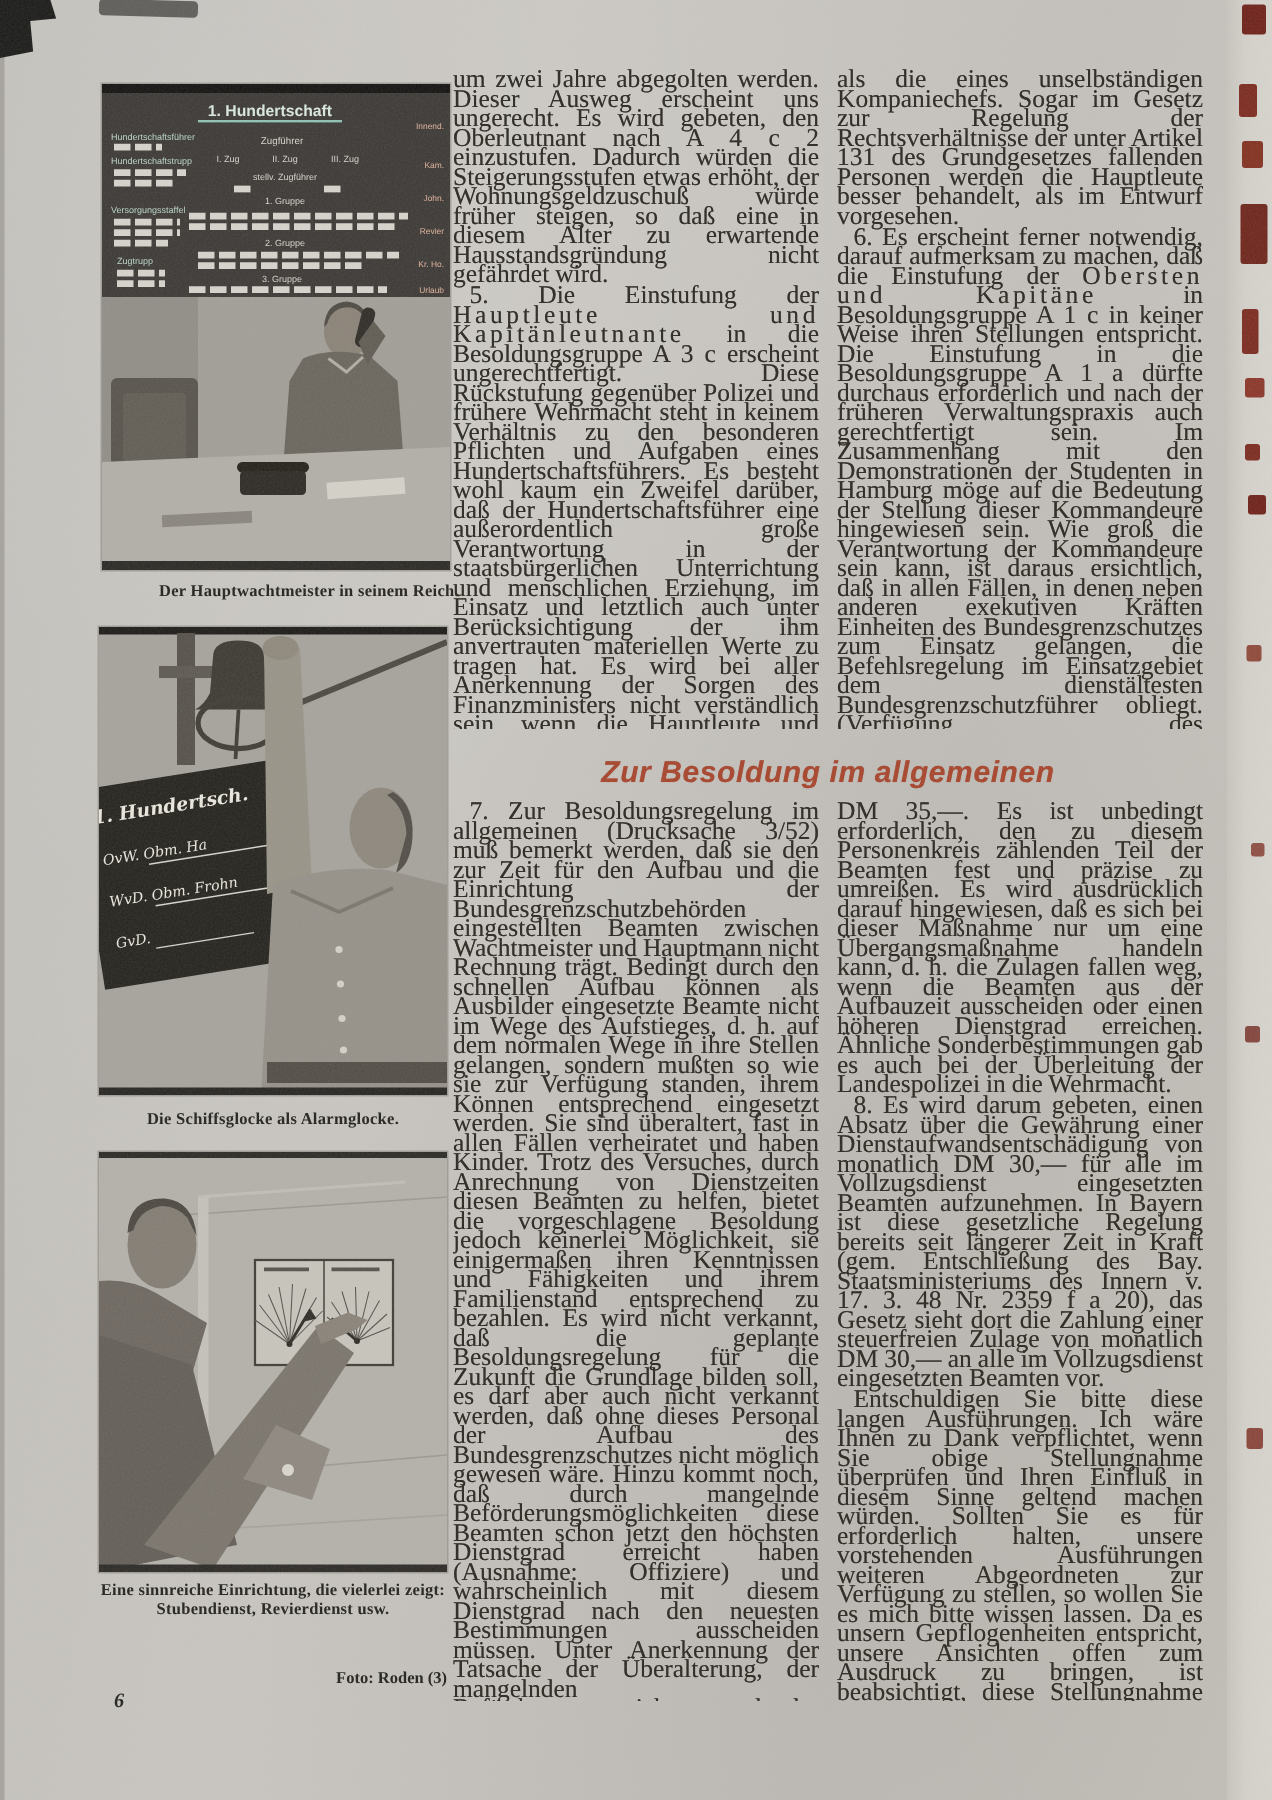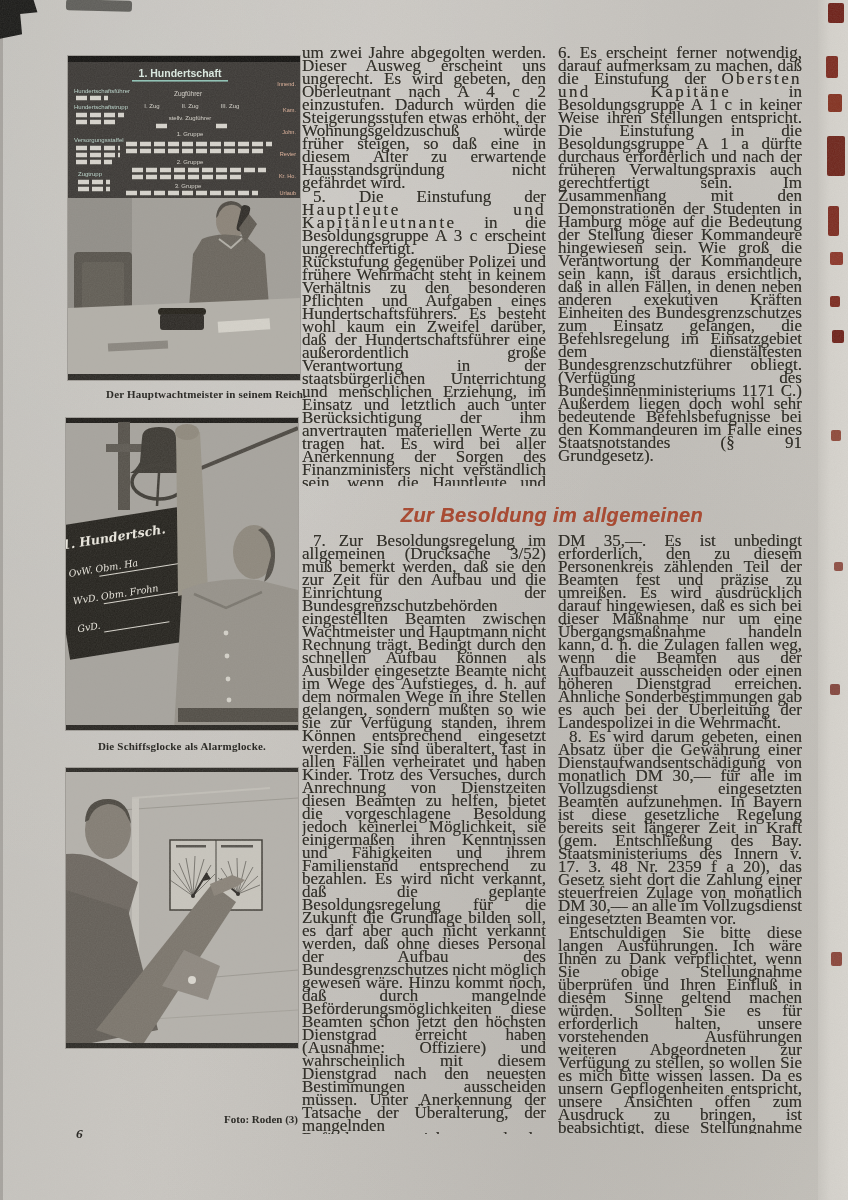--- a/index.html
+++ b/index.html
@@ -233,31 +233,33 @@
         <path d="M0 86 Q20 84 38 94 L72 114 Q58 160 46 206 L0 280 Z" fill="#6d6760"></path>
         <path d="M0 122 L62 142 L92 262 L0 280 Z" fill="#635e57"></path>
         <path d="M30 262 L76 278 L170 134 L146 116 Z" fill="#7b756c"></path>
         <path d="M96 218 L142 232 L154 198 L118 182 Z" fill="#8e8880"></path>
         <circle cx="126" cy="212" r="4" fill="#dbd8d0"></circle>
         <path d="M148 128 L172 118 L179 112 L166 107 L144 116 Z" fill="#8a8379"></path>
       </g>
       <rect y="275" width="232" height="5" fill="#2b2925"></rect>
     </svg>
   </figure>
+  <figcaption class="caption" style="top:1054px;">Eine sinnreiche Einrichtung, die vielerlei zeigt: Stubendienst, Revierdienst usw.</figcaption>
   <div class="credit" style="top:1081px;margin-top:32px;">Foto: Roden (3)</div>
 
   <div class="pagenum">6</div>
 
   <div class="article">
     <div class="row top">
       <div class="col" data-noindent-first="true">
           <p>um zwei Jahre abgegolten werden. Dieser Ausweg erscheint uns ungerecht. Es wird gebeten, den Oberleutnant nach A 4 c 2 einzustufen. Dadurch würden die Steigerungsstufen etwas erhöht, der Wohnungsgeldzuschuß würde früher steigen, so daß eine in diesem Alter zu erwartende Hausstandsgründung nicht gefährdet wird.</p>
           <p><span>5. Die Einstufung der </span><span class="sperr">Hauptleute und Kapitänleutnante</span><span> in die Besoldungsgruppe A 3 c erscheint ungerechtfertigt. Diese Rückstufung gegenüber Polizei und frühere Wehrmacht steht in keinem Verhältnis zu den besonderen Pflichten und Aufgaben eines Hundertschaftsführers. Es besteht wohl kaum ein Zweifel darüber, daß der Hundertschaftsführer eine außerordentlich große Verantwortung in der staatsbürgerlichen Unterrichtung und menschlichen Erziehung, im Einsatz und letztlich auch unter Berücksichtigung der ihm anvertrauten materiellen Werte zu tragen hat. Es wird bei aller Anerkennung der Sorgen des Finanzministers nicht verständlich sein, wenn die Hauptleute und Kapitänleutnante aus der ihnen zustehenden Gruppe A 3 b in A 3 c heruntergesetzt werden. Die Aufgaben eines Hundertschaftsführers in der Polizeiverwendung sind sogar schwerer und verantwortungsvoller</span></p>
         </div>
       <div class="col" data-noindent-first="true">
+          <p>als die eines unselbständigen Kompaniechefs. Sogar im Gesetz zur Regelung der Rechtsverhältnisse der unter Artikel 131 des Grundgesetzes fallenden Personen werden die Hauptleute besser behandelt, als im Entwurf vorgesehen.</p>
           <p><span>6. Es erscheint ferner notwendig, darauf aufmerksam zu machen, daß die Einstufung der </span><span class="sperr">Obersten und Kapitäne</span><span> in Besoldungsgruppe A 1 c in keiner Weise ihren Stellungen entspricht. Die Einstufung in die Besoldungsgruppe A 1 a dürfte durchaus erforderlich und nach der früheren Verwaltungspraxis auch gerechtfertigt sein. Im Zusammenhang mit den Demonstrationen der Studenten in Hamburg möge auf die Bedeutung der Stellung dieser Kommandeure hingewiesen sein. Wie groß die Verantwortung der Kommandeure sein kann, ist daraus ersichtlich, daß in allen Fällen, in denen neben anderen exekutiven Kräften Einheiten des Bundesgrenzschutzes zum Einsatz gelangen, die Befehlsregelung im Einsatzgebiet dem dienstältesten Bundesgrenzschutzführer obliegt. (Verfügung des Bundesinnenministeriums 1171 C.) Außerdem liegen doch wohl sehr bedeutende Befehlsbefugnisse bei den Kommandeuren im Falle eines Staatsnotstandes (§ 91 Grundgesetz).</span></p>
         </div>
     </div>
     <div class="heading">Zur Besoldung im allgemeinen</div>
     <div class="row bottom">
       <div class="col">
           <p>7. Zur Besoldungsregelung im allgemeinen (Drucksache 3/52) muß bemerkt werden, daß sie den zur Zeit für den Aufbau und die Einrichtung der Bundesgrenzschutzbehörden eingestellten Beamten zwischen Wachtmeister und Hauptmann nicht Rechnung trägt. Bedingt durch den schnellen Aufbau können als Ausbilder eingesetzte Beamte nicht im Wege des Aufstieges, d. h. auf dem normalen Wege in ihre Stellen gelangen, sondern mußten so wie sie zur Verfügung standen, ihrem Können entsprechend eingesetzt werden. Sie sind überaltert, fast in allen Fällen verheiratet und haben Kinder. Trotz des Versuches, durch Anrechnung von Dienstzeiten diesen Beamten zu helfen, bietet die vorgeschlagene Besoldung jedoch keinerlei Möglichkeit, sie einigermaßen ihren Kenntnissen und Fähigkeiten und ihrem Familienstand entsprechend zu bezahlen. Es wird nicht verkannt, daß die geplante Besoldungsregelung für die Zukunft die Grundlage bilden soll, es darf aber auch nicht verkannt werden, daß ohne dieses Personal der Aufbau des Bundesgrenzschutzes nicht möglich gewesen wäre. Hinzu kommt noch, daß durch mangelnde Beförderungsmöglichkeiten diese Beamten schon jetzt den höchsten Dienstgrad erreicht haben (Ausnahme: Offiziere) und wahrscheinlich mit diesem Dienstgrad nach den neuesten Bestimmungen ausscheiden müssen. Unter Anerkennung der Tatsache der Überalterung, der mangelnden Beförderungsaussichten und der Anerkennung ihrer Leistungen für den Aufbau des Bundesgrenzschutzes erwartet der Verband eine Stellenzulage für Wachtmeister DM 20,—, Oberwachtmeister DM 25,—, Hauptwachtmeister bis Meister DM 30,—, Leutnant und Obermeister</p>
         </div>
       <div class="col" data-noindent-first="true">
           <p>DM 35,—. Es ist unbedingt erforderlich, den zu diesem Personenkreis zählenden Teil der Beamten fest und präzise zu umreißen. Es wird ausdrücklich darauf hingewiesen, daß es sich bei dieser Maßnahme nur um eine Übergangsmaßnahme handeln kann, d. h. die Zulagen fallen weg, wenn die Beamten aus der Aufbauzeit ausscheiden oder einen höheren Dienstgrad erreichen. Ähnliche Sonderbestimmungen gab es auch bei der Überleitung der Landespolizei in die Wehrmacht.</p>

